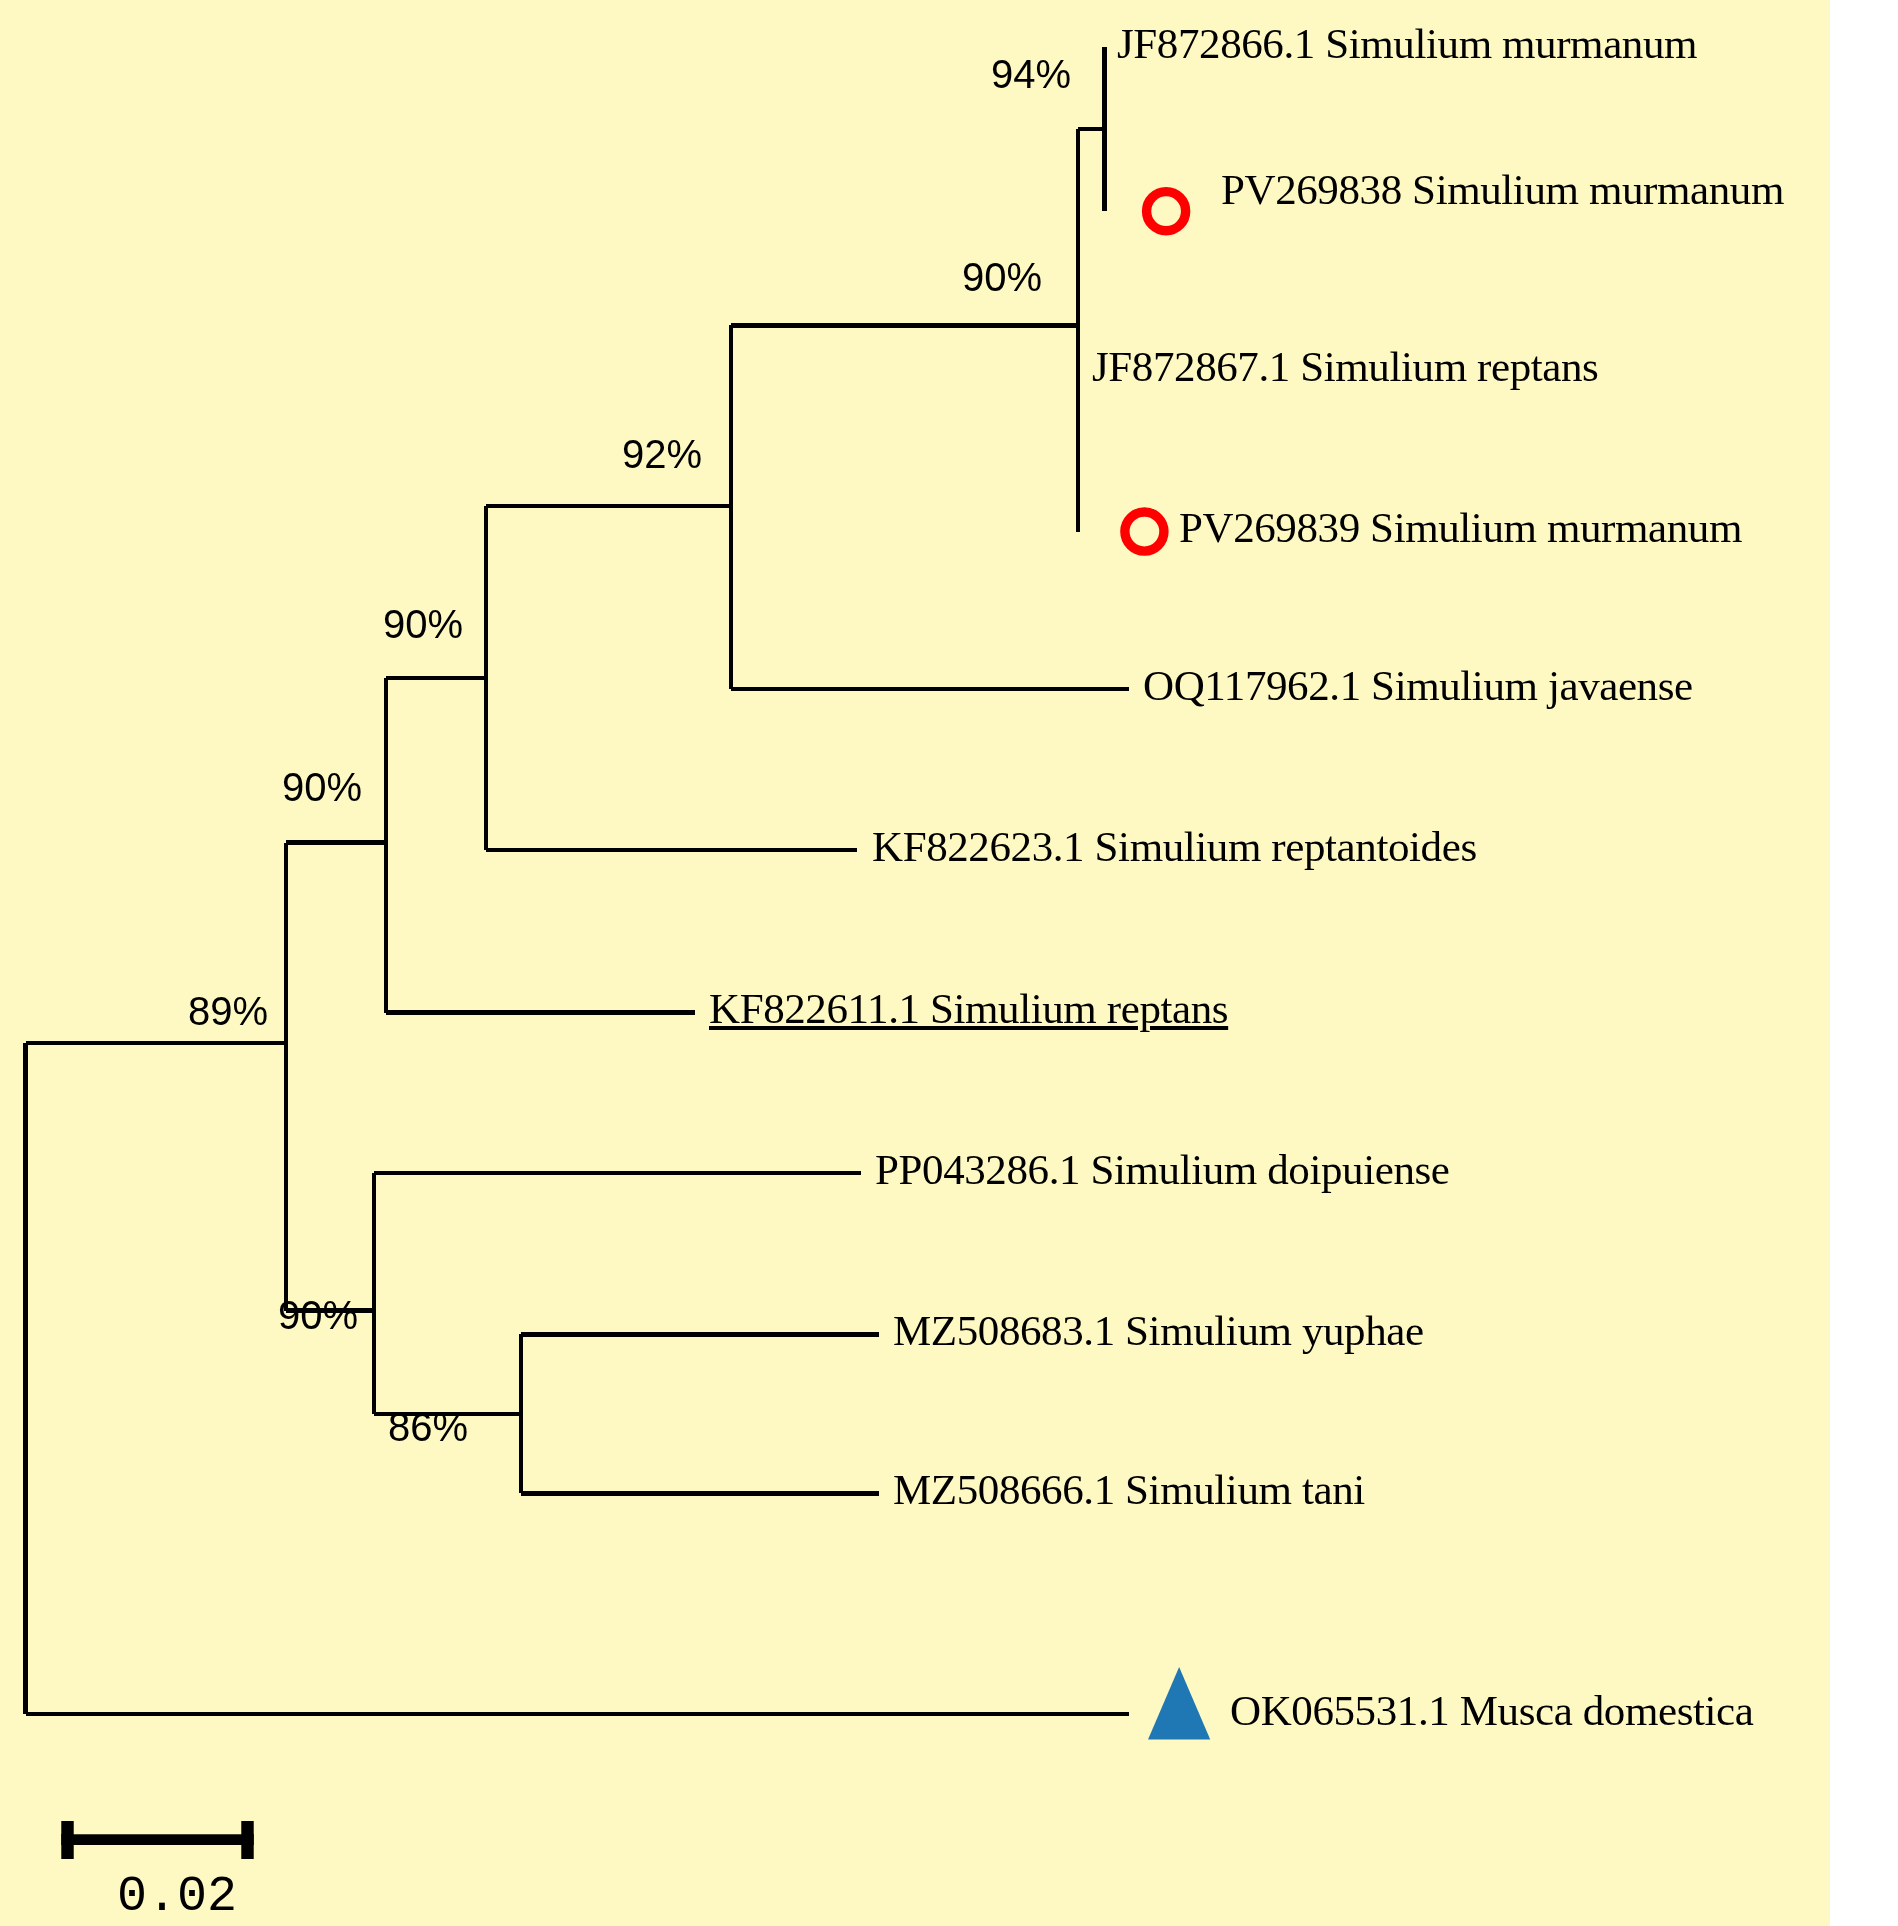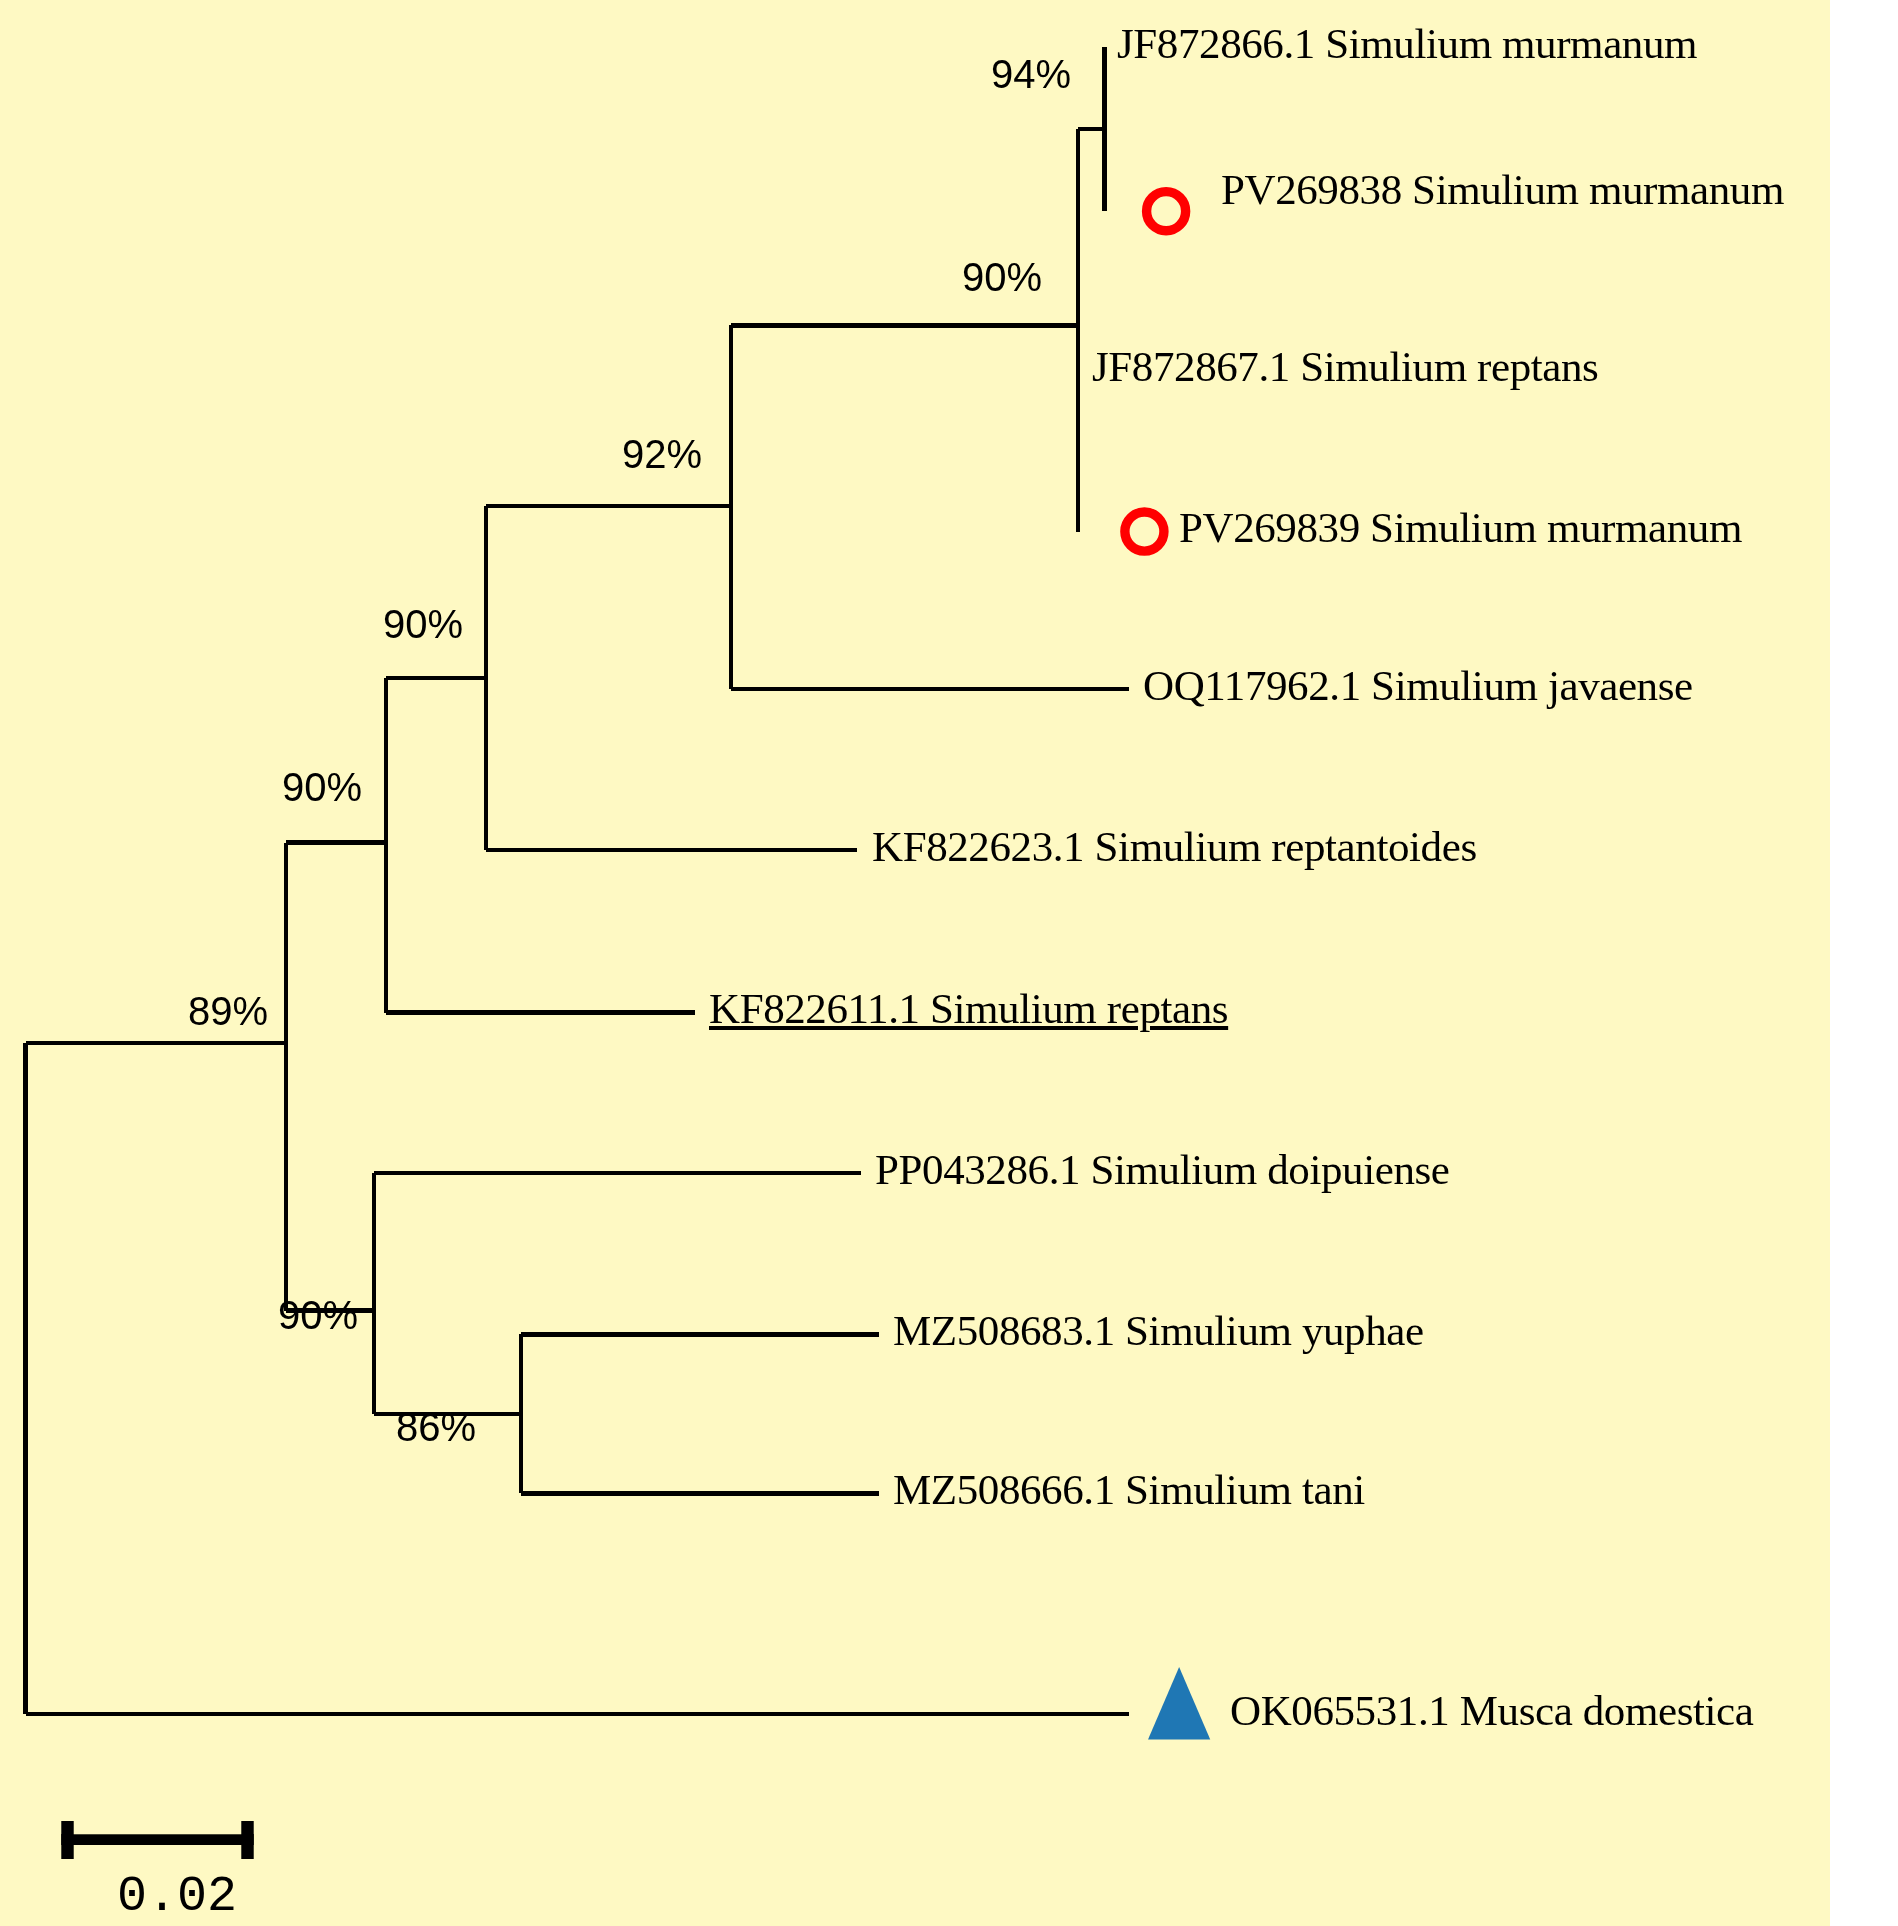--- a/index.html
+++ b/index.html
@@ -134,18 +134,18 @@
   <div class="support-label" style="left:622px; top:434px;">92%</div>
 
   <div class="support-label" style="left:383px; top:604px;">90%</div>
 
   <div class="support-label" style="left:282px; top:767px;">90%</div>
 
   <div class="support-label" style="left:188px; top:991px;">89%</div>
 
   <div class="support-label" style="left:278px; top:1295px;">90%</div>
 
-  <div class="support-label" style="left:396px; top:1407px;">86%</div>
+  <div class="support-label" style="left:388px; top:1407px;">86%</div>
 
   <div class="scale-caption" style="left:117px; top:1872px;">0.02</div>
 
 </div>
 
 
 </body></html>

